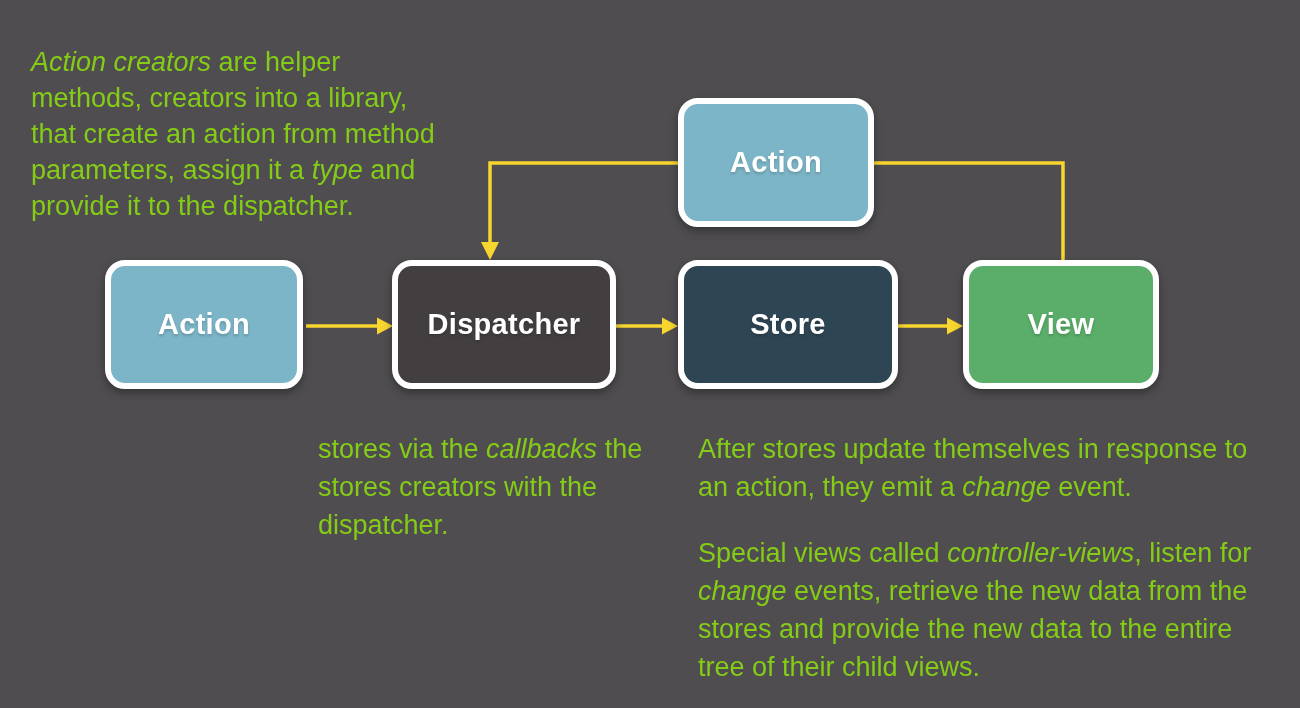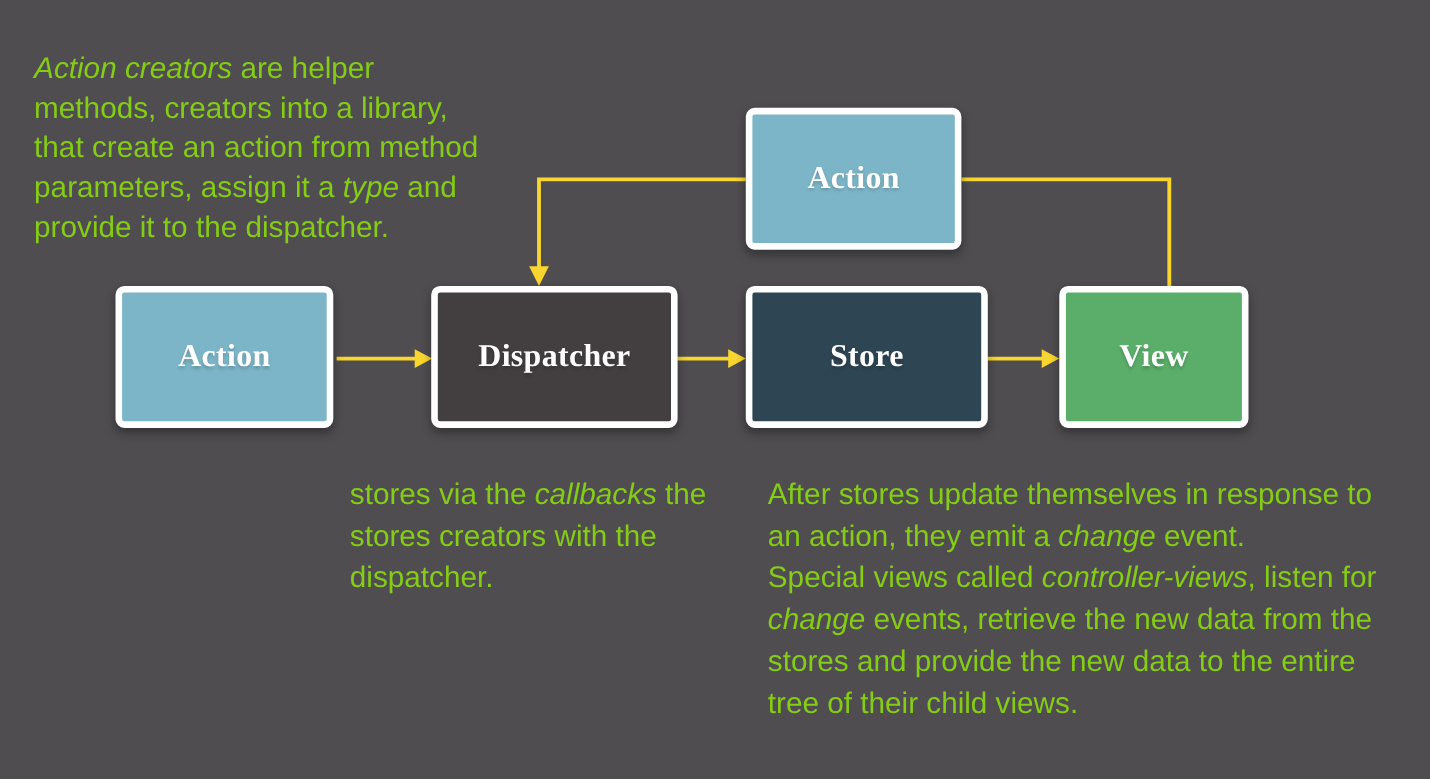--- a/index.html
+++ b/index.html
@@ -13,39 +13,38 @@
     height: 708px;
     background: #4f4d50;
     overflow: hidden;
   }
 
   
   .node {
     position: absolute;
     box-sizing: border-box;
     border: 6px solid #ffffff;
-    border-radius: 8px;
+    border-radius: 20px;
     display: flex;
     align-items: center;
     justify-content: center;
     box-shadow: 0 4px 9px rgba(0,0,0,0.35);
-    font-family: Liberation Serif, serif;
   }
   .node .label {
     color: #ffffff;
     font-size: 29px;
     font-weight: bold;
     letter-spacing: 0.3px;
     text-shadow: 0 2px 3px rgba(0,0,0,0.18);
   }
   .node-action-top { left: 678px; top: 98px;  width: 196px; height: 129px; background: #7cb5c7; }
   .node-action     { left: 105px; top: 260px; width: 198px; height: 129px; background: #7cb5c7; }
   .node-dispatcher { left: 392px; top: 260px; width: 224px; height: 129px; background: #433f40; }
   .node-store      { left: 678px; top: 260px; width: 220px; height: 129px; background: #2e4553; }
-  .node-view       { left: 963px; top: 260px; width: 172px; height: 129px; background: #5bae6a; }
+  .node-view       { left: 963px; top: 260px; width: 196px; height: 129px; background: #5bae6a; }
 
   
   svg.connectors {
     position: absolute;
     left: 0; top: 0;
     width: 1300px; height: 708px;
     pointer-events: none;
   }
   svg.connectors .conn {
     stroke: #f8d62f;
@@ -57,21 +56,21 @@
   
   .note {
     position: absolute;
     color: #84cc16;
     font-size: 27px;
   }
   .note .ln { white-space: nowrap; }
   .note-action-creators { left: 31px;  top: 44px;  line-height: 36px; }
   .note-dispatcher      { left: 318px; top: 430px; line-height: 38px; }
   .note-store-view      { left: 698px; top: 430px; line-height: 38px; }
-  .note-store-view .para2 { margin-top: 0; }
+  .note-store-view .para2 { margin-top: 28px; }
 </style>
 </head>
 <body>
 
 <div class="canvas">
 
   <svg class="connectors" viewBox="0 0 1300 708" xmlns="http://www.w3.org/2000/svg">
 
     <path class="conn" d="M678,163 H490 V243"></path>
     <polygon class="arrowhead" points="490,260 481,242 499,242"></polygon>

